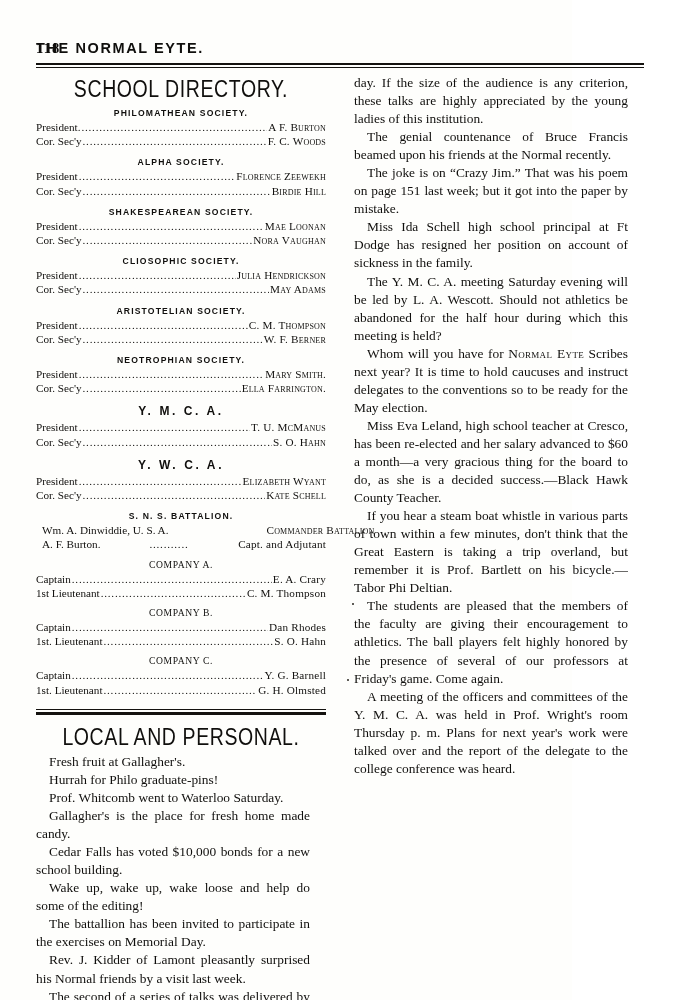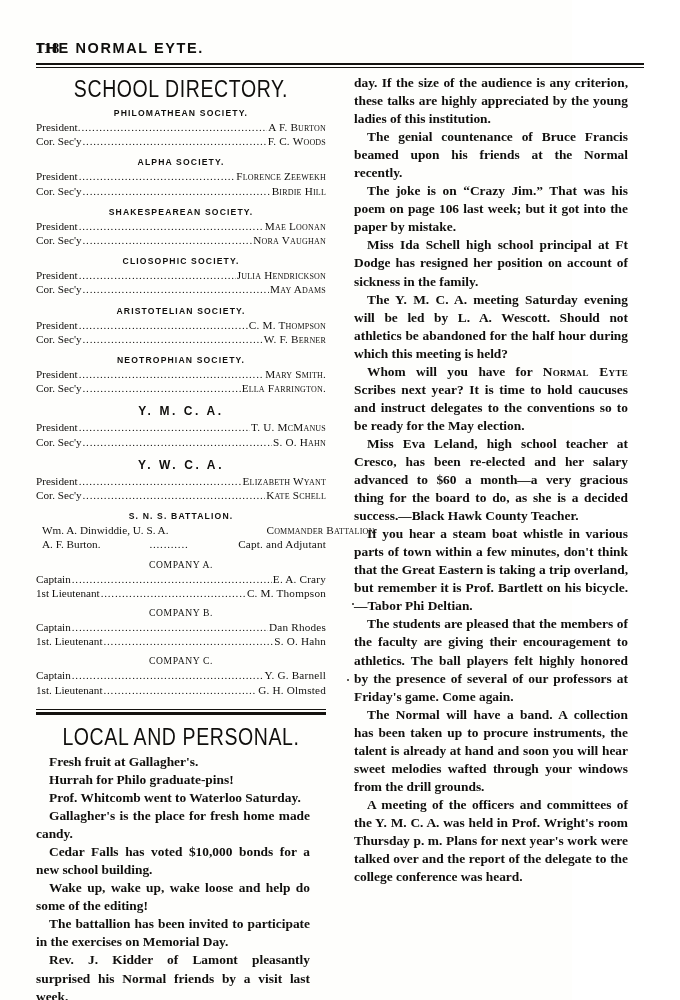--- a/index.html
+++ b/index.html
@@ -148,21 +148,20 @@
 
   
   p.para {
     margin: 0 16px 0 0;
     font-size: 13.4px;
     line-height: 18.05px;
     text-align: justify;
     text-indent: 13px;
     font-family: "Liberation Serif", serif;
     hyphens: manual;
-    font-weight: bold;
   }
   .smallcaps {
     font-variant: small-caps;
     letter-spacing: 0.3px;
   }
   .stray-dot {
     position: absolute;
     width: 2px; height: 2px;
     background: #2a2722;
     border-radius: 50%;
@@ -340,27 +339,26 @@
         <p class="para">The battallion has been invited to participate in the exercises on Memorial Day.</p>
         <p class="para">Rev. J. Kidder of Lamont pleasantly surprised his Normal friends by a visit last week.</p>
         <p class="para" style="text-align: justify;">The second of a series of talks was delivered by Miss McFarland last Thurs-</p>
       </div>
   </div>
 
   <div class="col col-right">
     <div id="right-root">
         <p class="para" style="text-indent: 0px;">day. If the size of the audience is any criterion, these talks are highly appreciated by the young ladies of this institution.</p>
         <p class="para">The genial countenance of Bruce Francis beamed upon his friends at the Normal recently.</p>
-        <p class="para">The joke is on “Crazy Jim.” That was his poem on page 106 last week; but it got into the paper by mistake.</p>
+        <p class="para">The joke is on “Crazy Jim.” That was his poem on page 151 last week; but it got into the paper by mistake.</p>
         <p class="para">Miss Ida Schell high school principal at Ft Dodge has resigned her position on account of sickness in the family.</p>
         <p class="para">The Y. M. C. A. meeting Saturday evening will be led by L. A. Wescott. Should not athletics be abandoned for the half hour during which this meeting is held?</p>
         <p class="para"><span>Whom will you have for </span><span class="smallcaps">Normal Eyte</span><span> Scribes next year? It is time to hold caucuses and instruct delegates to the conventions so to be ready for the May election.</span></p>
         <p class="para">Miss Eva Leland, high school teacher at Cresco, has been re-elected and her salary advanced to $60 a month—a very gracious thing for the board to do, as she is a decided success.—Black Hawk County Teacher.</p>
         <p class="para">If you hear a steam boat whistle in various parts of town within a few minutes, don't think that the Great Eastern is taking a trip overland, but remember it is Prof. Bartlett on his bicycle.—Tabor Phi Deltian.</p>
         <p class="para">The students are pleased that the members of the faculty are giving their encouragement to athletics. The ball players felt highly honored by the presence of several of our professors at Friday's game. Come again.</p>
-        <p class="para">The Normal will have a band. A collection has been taken up to procure instruments, the talent is already at hand and soon you will hear sweet melodies wafted through your windows from the drill grounds.</p>
         <p class="para">A meeting of the officers and committees of the Y. M. C. A. was held in Prof. Wright's room Thursday p. m. Plans for next year's work were talked over and the report of the delegate to the college conference was heard.</p>
       </div>
   </div>
 
   <div class="stray-dot" style="left:352px; top:603px;"></div>
   <div class="stray-dot" style="left:347px; top:679px;"></div>
 </div>
 
 </body></html>

